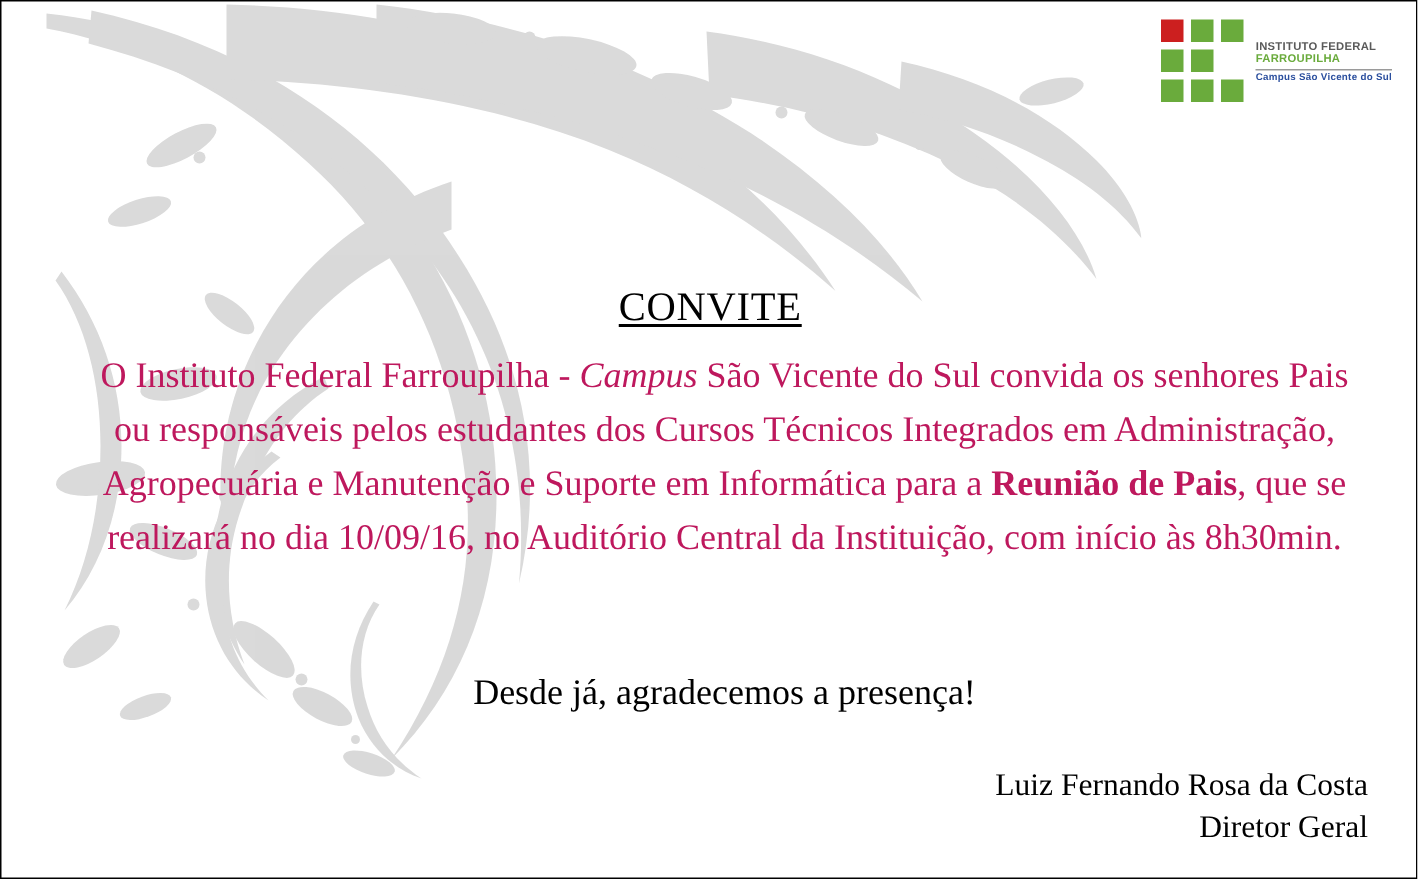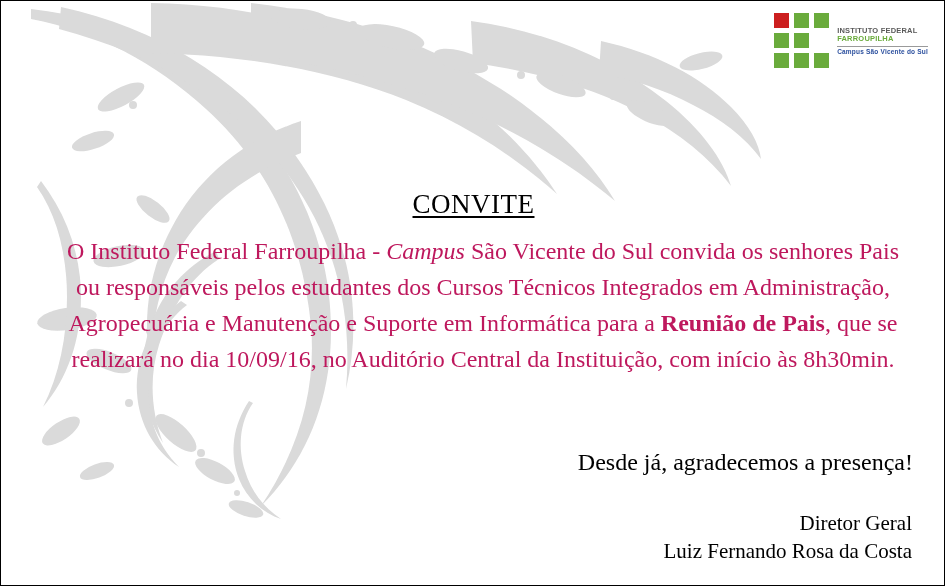--- a/index.html
+++ b/index.html
@@ -115,21 +115,21 @@
     line-height: 36px;
     color: #be185d;
   }
   .body-text .it { font-style: italic; }
   .body-text .bold { font-weight: bold; }
   .closing {
     position: absolute;
     top: 448px;
     left: 52px;
     width: 860px;
-    text-align: right;
+    text-align: center;
     font-size: 24px;
   }
   .signature {
     position: absolute;
     right: 34px;
     top: 508px;
     width: 480px;
     text-align: right;
     font-size: 21px;
     line-height: 28px;
@@ -206,18 +206,18 @@
       <span>CONVITE</span>
     </div>
 
     <div class="body-text">
       <span>O Instituto Federal Farroupilha - </span><span class="it">Campus</span><span> São Vicente do Sul convida os senhores Pais ou responsáveis pelos estudantes dos Cursos Técnicos Integrados em Administração, Agropecuária e Manutenção e Suporte em Informática para a </span><span class="bold">Reunião de Pais</span><span>, que se realizará no dia 10/09/16, no Auditório Central da Instituição, com início às 8h30min.</span>
     </div>
 
     <div class="closing">Desde já, agradecemos a presença!</div>
 
     <div class="signature">
+      <div>Luiz Fernando Rosa da Costa</div>
       <div>Diretor Geral</div>
-      <div>Luiz Fernando Rosa da Costa</div>
     </div>
 
   </div>
 </div>
 
 </body></html>

